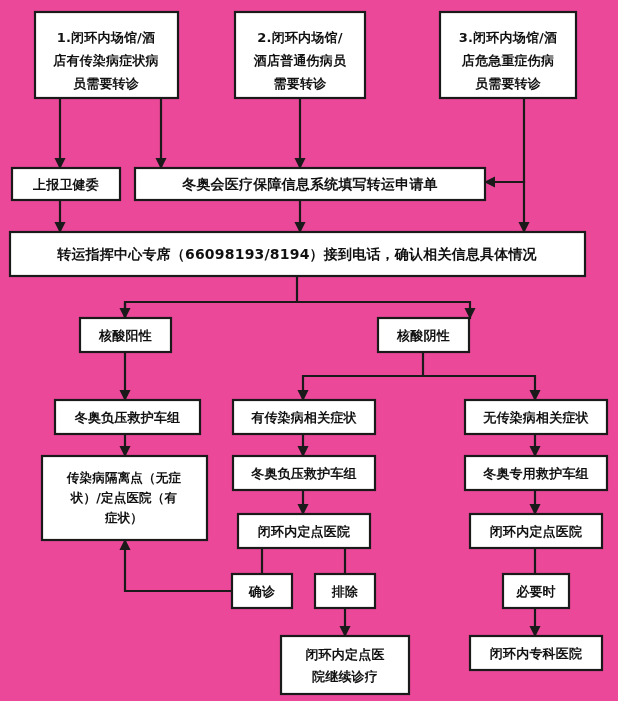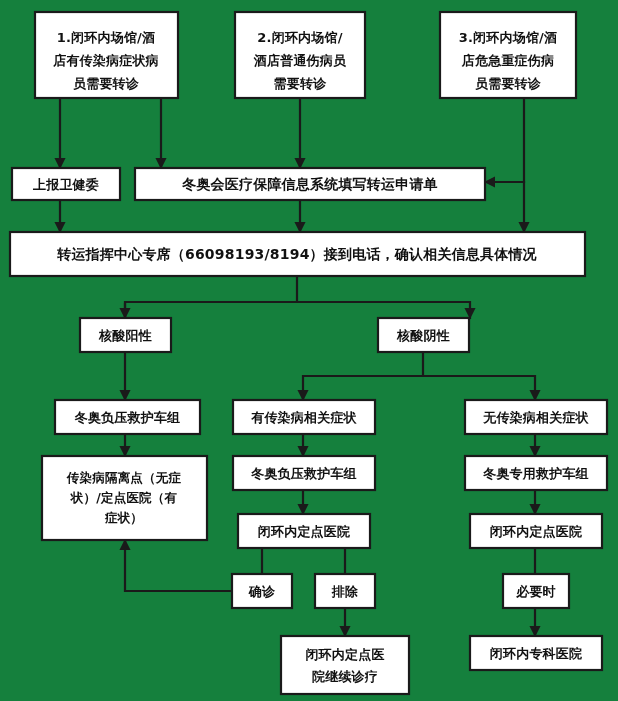--- a/index.html
+++ b/index.html
@@ -7,21 +7,21 @@
     padding: 0;
     background: #ffffff;
   }
   body {
     font-family: "DejaVu Sans", "Liberation Sans", sans-serif;
   }
   #flow-root {
     position: relative;
     width: 618px;
     height: 701px;
-    background: #15803d;
+    background: #ec4899;
     overflow: hidden;
   }
   svg.flow-canvas {
     position: absolute;
     left: 0;
     top: 0;
     width: 618px;
     height: 701px;
   }
   .node-rect {

